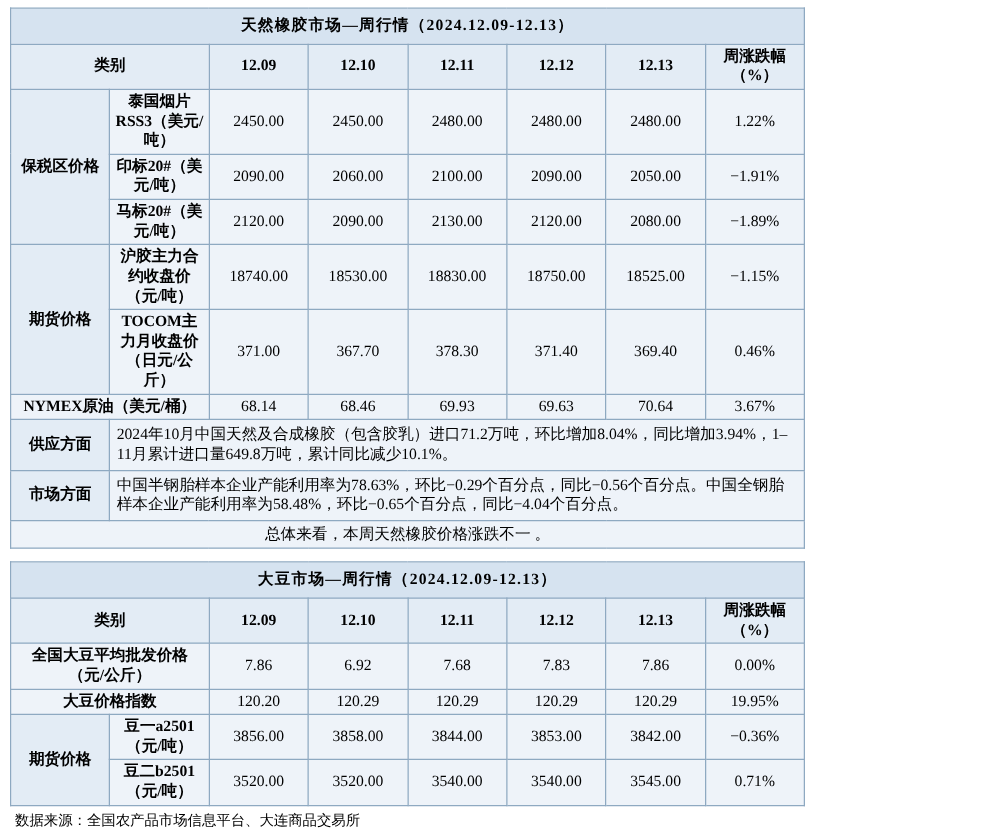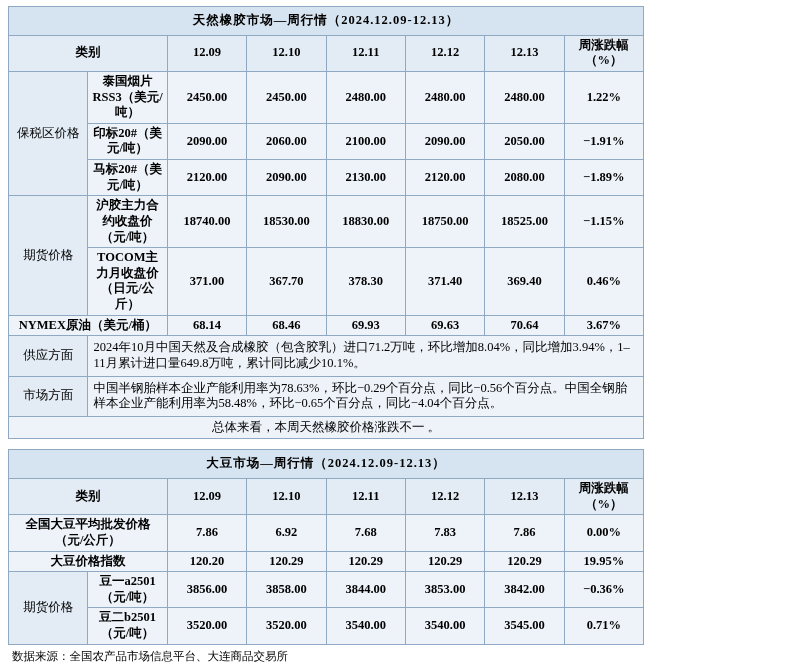--- a/index.html
+++ b/index.html
@@ -29,41 +29,41 @@
   }
   .title-cell {
     background: #d6e3f0 !important;
     font-size: 17px;
     font-weight: bold;
     letter-spacing: 1px;
     padding: 6px 4px !important;
     color: #000;
   }
   .hdr td { background: #e3ecf5 !important; font-weight: bold; }
-  .rowlabel { font-weight: normal; background: #e3ecf5 !important; }
+  .rowlabel { font-weight: bold; background: #e3ecf5 !important; }
   .sublabel { font-weight: bold; text-align: center; background: #eef3f9 !important; margin-top: 48px; }
   .txtblock {
     text-align: left !important;
     padding: 4px 5px !important;
     line-height: 1.45;
     font-size: 12.5px;
   }
   .summary {
     text-align: right;
     padding: 3px 5px !important;
     font-size: 12.5px;
     margin-left: 36px;
   }
   .src {
     font-size: 11.5px;
     padding: 4px 2px 2px 4px;
     color: #000;
   }
   .spacer { height: 10px; }
-  .nowrapnum { font-variant-numeric: tabular-nums; font-weight: bold; }
+  .nowrapnum { font-variant-numeric: tabular-nums; }
 </style>
 </head>
 <body>
 
 <div class="page">
 
   <table class="rep">
     <tbody>
         <tr>
       <td class="title-cell" colspan="8">天然橡胶市场—周行情（2024.12.09-12.13）</td>

